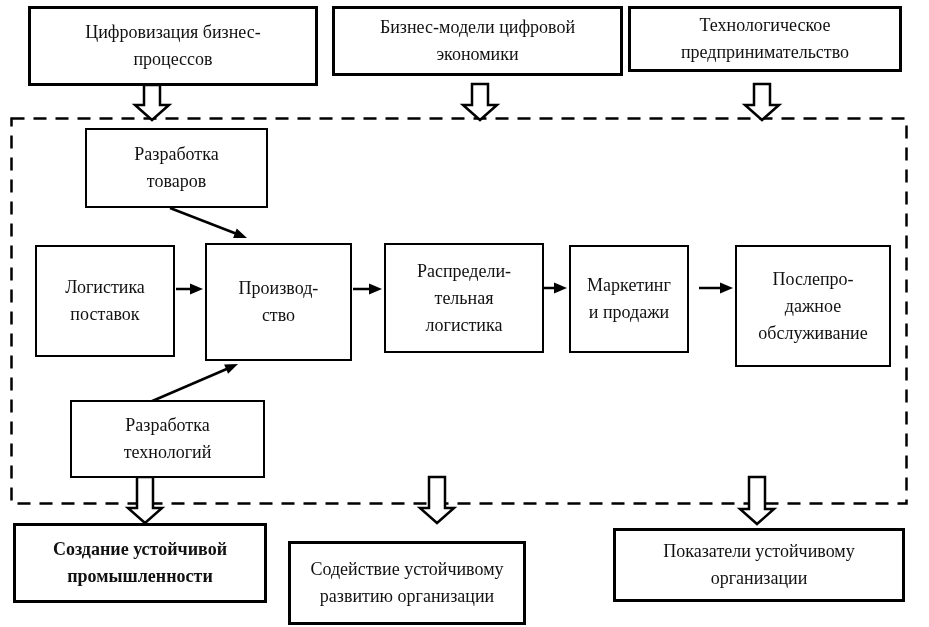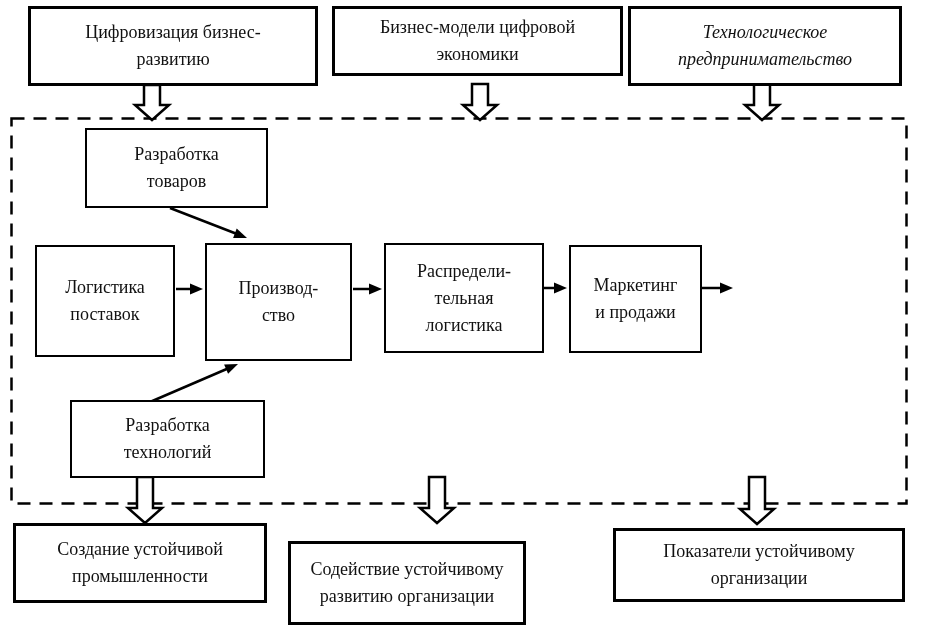--- a/index.html
+++ b/index.html
@@ -22,32 +22,32 @@
   }
   .box .lbl {
     white-space:pre-line;
     font-size:18px;
     line-height:1.5;
   }
   .thick { border-width:3px; }
   
   .b-top1 { left:28px;  top:6px;  width:290px; height:80px; }
   .b-top2 { left:332px; top:6px;  width:291px; height:70px; }
-  .b-top3 { left:628px; top:6px;  width:274px; height:80px;font-style:italic; }
+  .b-top3 { left:628px; top:6px;  width:274px; height:66px; }
   
   .b-dev-goods { left:85px; top:128px; width:183px; height:80px; }
   .b-dev-tech  { left:70px; top:400px; width:195px; height:78px; }
   
   .b-chain1 { left:35px;  top:245px; width:140px; height:112px; }
   .b-chain2 { left:205px; top:243px; width:147px; height:118px;justify-content:center; }
   .b-chain3 { left:384px; top:243px; width:160px; height:110px; }
-  .b-chain4 { left:569px; top:245px; width:133px; height:108px; }
+  .b-chain4 { left:569px; top:245px; width:120px; height:108px; }
   .b-chain5 { left:735px; top:245px; width:156px; height:122px; }
   
-  .b-out1 { left:13px;  top:523px; width:254px; height:80px; }
+  .b-out1 { left:13px;  top:523px; width:254px; height:80px;font-weight:bold; }
   .b-out2 { left:288px; top:541px; width:238px; height:84px; }
   .b-out3 { left:613px; top:528px; width:292px; height:74px; }
 </style>
 </head>
 <body>
 
 <div class="canvas">
 
   <svg class="layer" viewBox="0 0 929 627" aria-hidden="true">
 
@@ -84,21 +84,21 @@
     </g>
 
     <g>
       <line x1="150" y1="402" x2="229" y2="368" stroke="#000000" stroke-width="2.5"></line>
       <polygon points="238,364 228.1,373.8 224.1,364.6" fill="#000000"></polygon>
     </g>
   </svg>
 
   <div class="box thick b-top1">
     <span class="lbl">Цифровизация бизнес-
-развитию</span>
+процессов</span>
   </div>
   <div class="box thick b-top2">
     <span class="lbl">Бизнес-модели цифровой
 экономики</span>
   </div>
   <div class="box thick b-top3">
     <span class="lbl">Технологическое
 предпринимательство</span>
   </div>
 
@@ -121,20 +121,25 @@
   </div>
   <div class="box b-chain3">
     <span class="lbl">Распредели-
 тельная
 логистика</span>
   </div>
   <div class="box b-chain4">
     <span class="lbl">Маркетинг
 и продажи</span>
   </div>
+  <div class="box b-chain5">
+    <span class="lbl">Послепро-
+дажное
+обслуживание</span>
+  </div>
 
   <div class="box thick b-out1">
     <span class="lbl">Создание устойчивой
 промышленности</span>
   </div>
   <div class="box thick b-out2">
     <span class="lbl">Содействие устойчивому
 развитию организации</span>
   </div>
   <div class="box thick b-out3">

